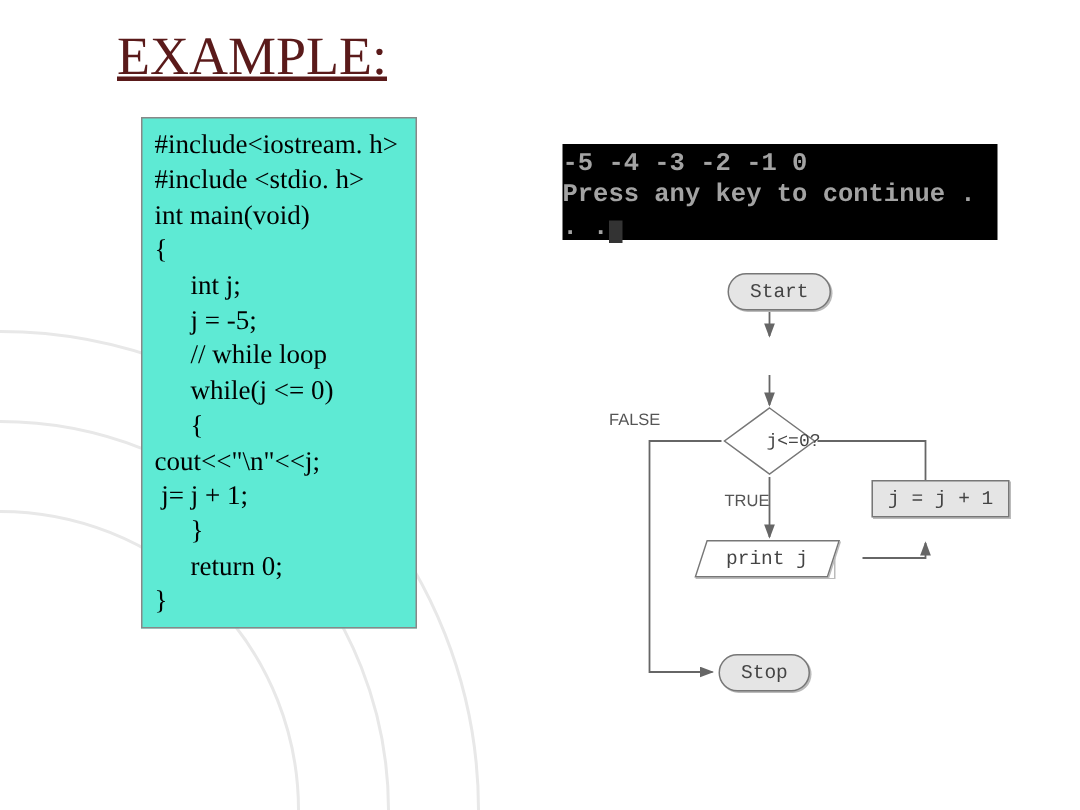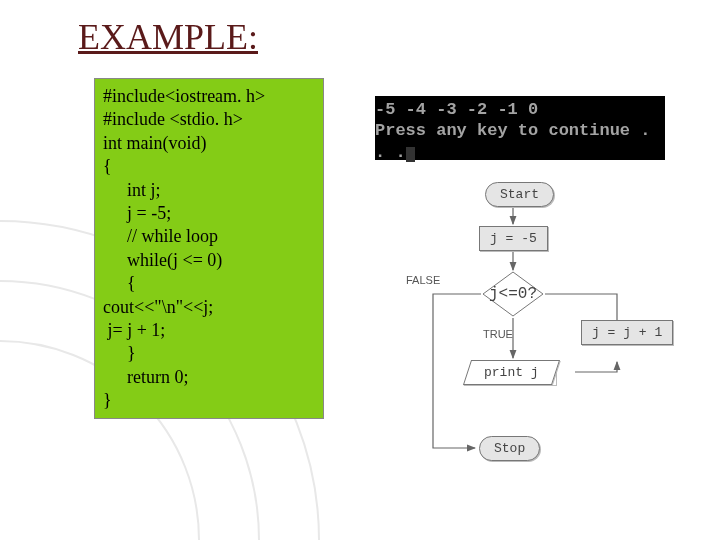--- a/index.html
+++ b/index.html
@@ -25,22 +25,22 @@
     left: 78px;
     top: 16px;
     font-size: 36px;
     color: #5a1a1a;
     text-decoration: underline;
   }
   .codebox {
     position: absolute;
     left: 94px;
     top: 78px;
-    width: 230px;
-    background: #84cc16;
+    width: 184px;
+    background: #5eead4;
     border: 1px solid #888;
     padding: 6px 8px 6px 8px;
   }
   .codebox .line {
     font-size: 18px;
     color: #000;
     line-height: 1.3;
     white-space: pre;
   }
   .indent { padding-left: 24px; }
@@ -103,23 +103,23 @@
     font-size: 11px;
     color: #555;
   }
   .diamond {
     position: absolute;
     width: 64px; height: 48px;
   }
   .diamond svg { width: 100%; height: 100%; }
   .dtxt {
     position: absolute;
-    left:0; top:0; width:100%; height:100%;
+    left:16px; top:0; width:100%; height:100%;
     display:flex; align-items:center; justify-content:center;
-    font-family: "Courier New", monospace; font-size:16px; color:#444;
+    font-family: "Courier New", monospace; font-size:12px; color:#444;
   }
 </style>
 </head>
 <body>
 
 <div class="ring r1"></div>
 <div class="ring r2"></div>
 <div class="ring r3"></div>
 
 <div class="title">EXAMPLE:</div>
@@ -157,21 +157,20 @@
     <line x1="108" y1="70" x2="108" y2="90" stroke="#666" stroke-width="1.2" marker-end="url(#ah)"></line>
     <line x1="108" y1="138" x2="108" y2="178" stroke="#666" stroke-width="1.2" marker-end="url(#ah)"></line>
     <path d="M140 114 L212 114 L212 154" fill="none" stroke="#666" stroke-width="1.2" marker-end="url(#ah)"></path>
     <path d="M170 192 L212 192 L212 182" fill="none" stroke="#666" stroke-width="1.2" marker-end="url(#ah)"></path>
     <path d="M212 154 L212 114" fill="none" stroke="#666" stroke-width="0"></path>
     <path d="M76 114 L28 114 L28 268 L70 268" fill="none" stroke="#666" stroke-width="1.2" marker-end="url(#ah)"></path>
     <line x1="108" y1="206" x2="108" y2="258" stroke="#666" stroke-width="0"></line>
   </svg>
 
   <div class="fbox oval" style="left:80px; top:2px;">Start</div>
-  <div class="fbox rect" style="left:74px; top:46px;">j = -5</div>
 
   <div class="diamond" style="left:76px; top:90px;">
     <svg viewBox="0 0 64 48">
         <polygon points="32,2 62,24 32,46 2,24" fill="#fff" stroke="#777"></polygon>
       </svg>
     <div class="dtxt">j&lt;=0?</div>
   </div>
 
   <div class="flabel" style="left:1px; top:94px;">FALSE</div>
   <div class="flabel" style="left:78px; top:148px;">TRUE</div>

